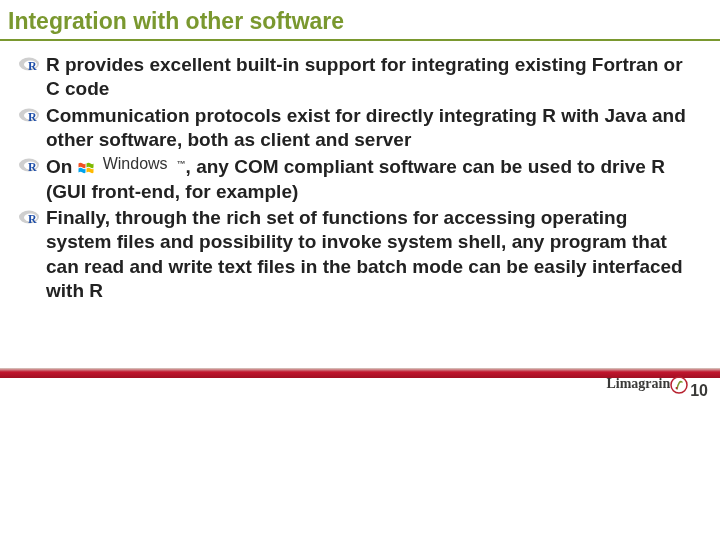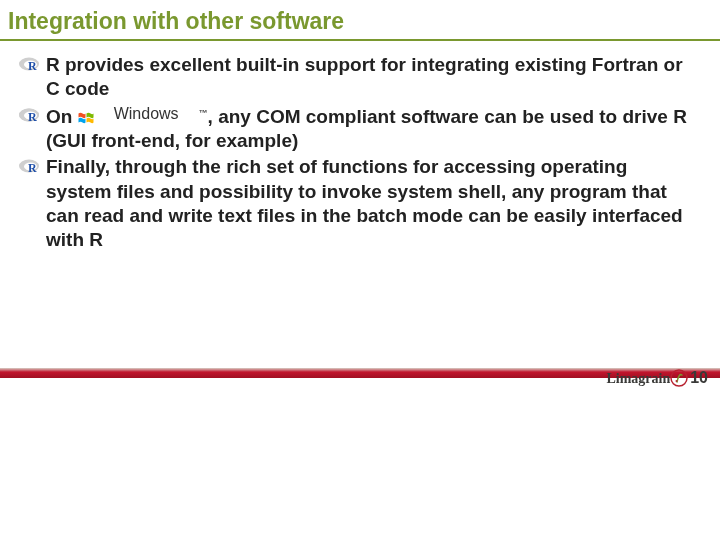--- a/index.html
+++ b/index.html
@@ -46,21 +46,21 @@
     position: absolute;
     left: 0;
     top: 2px;
     width: 22px;
     height: 18px;
   }
   .r-bullet svg { width: 22px; height: 18px; display: block; }
   .win-badge {
     display: inline-flex;
     align-items: center;
-    gap: 20px;
+    gap: 9px;
     vertical-align: -2px;
   }
   .win-flag { width: 16px; height: 14px; display: inline-block; }
   .win-text {
     font-family: "Segoe UI", Tahoma, sans-serif;
     font-weight: 400;
     font-size: 16px;
     color: #333;
     letter-spacing: 0;
   }
@@ -73,23 +73,23 @@
     position: absolute;
     left: 0;
     right: 0;
     bottom: 24px;
     height: 10px;
     background: linear-gradient(#d7cfc5, #c1152d 40%, #a00f22);
   }
   .footer {
     position: absolute;
     right: 12px;
-    bottom: 15px;
+    bottom: 2px;
     display: flex;
-    align-items: flex-end;
+    align-items: flex-start;
   }
   .brand {
     font-family: Georgia, "Times New Roman", serif;
     font-weight: 700;
     font-size: 14px;
     color: #3a3a38;
   }
   .brand-mark {
     width: 18px;
     height: 18px;
@@ -125,20 +125,21 @@
       </li>
 
       <li>
         <span class="r-bullet">
           <svg viewBox="0 0 44 36">
               <ellipse cx="22" cy="18" rx="20" ry="13" fill="#cfcfcf"></ellipse>
               <ellipse cx="25" cy="19" rx="13" ry="8" fill="#fff"></ellipse>
               <text x="20" y="29" font-family="Georgia,serif" font-size="24" font-weight="bold" fill="#1f4fa8">R</text>
             </svg>
         </span>
+        <span>Communication protocols exist for directly integrating R with Java and other software, both as client and server</span>
       </li>
 
       <li>
         <span class="r-bullet">
           <svg viewBox="0 0 44 36">
               <ellipse cx="22" cy="18" rx="20" ry="13" fill="#cfcfcf"></ellipse>
               <ellipse cx="25" cy="19" rx="13" ry="8" fill="#fff"></ellipse>
               <text x="20" y="29" font-family="Georgia,serif" font-size="24" font-weight="bold" fill="#1f4fa8">R</text>
             </svg>
         </span>

